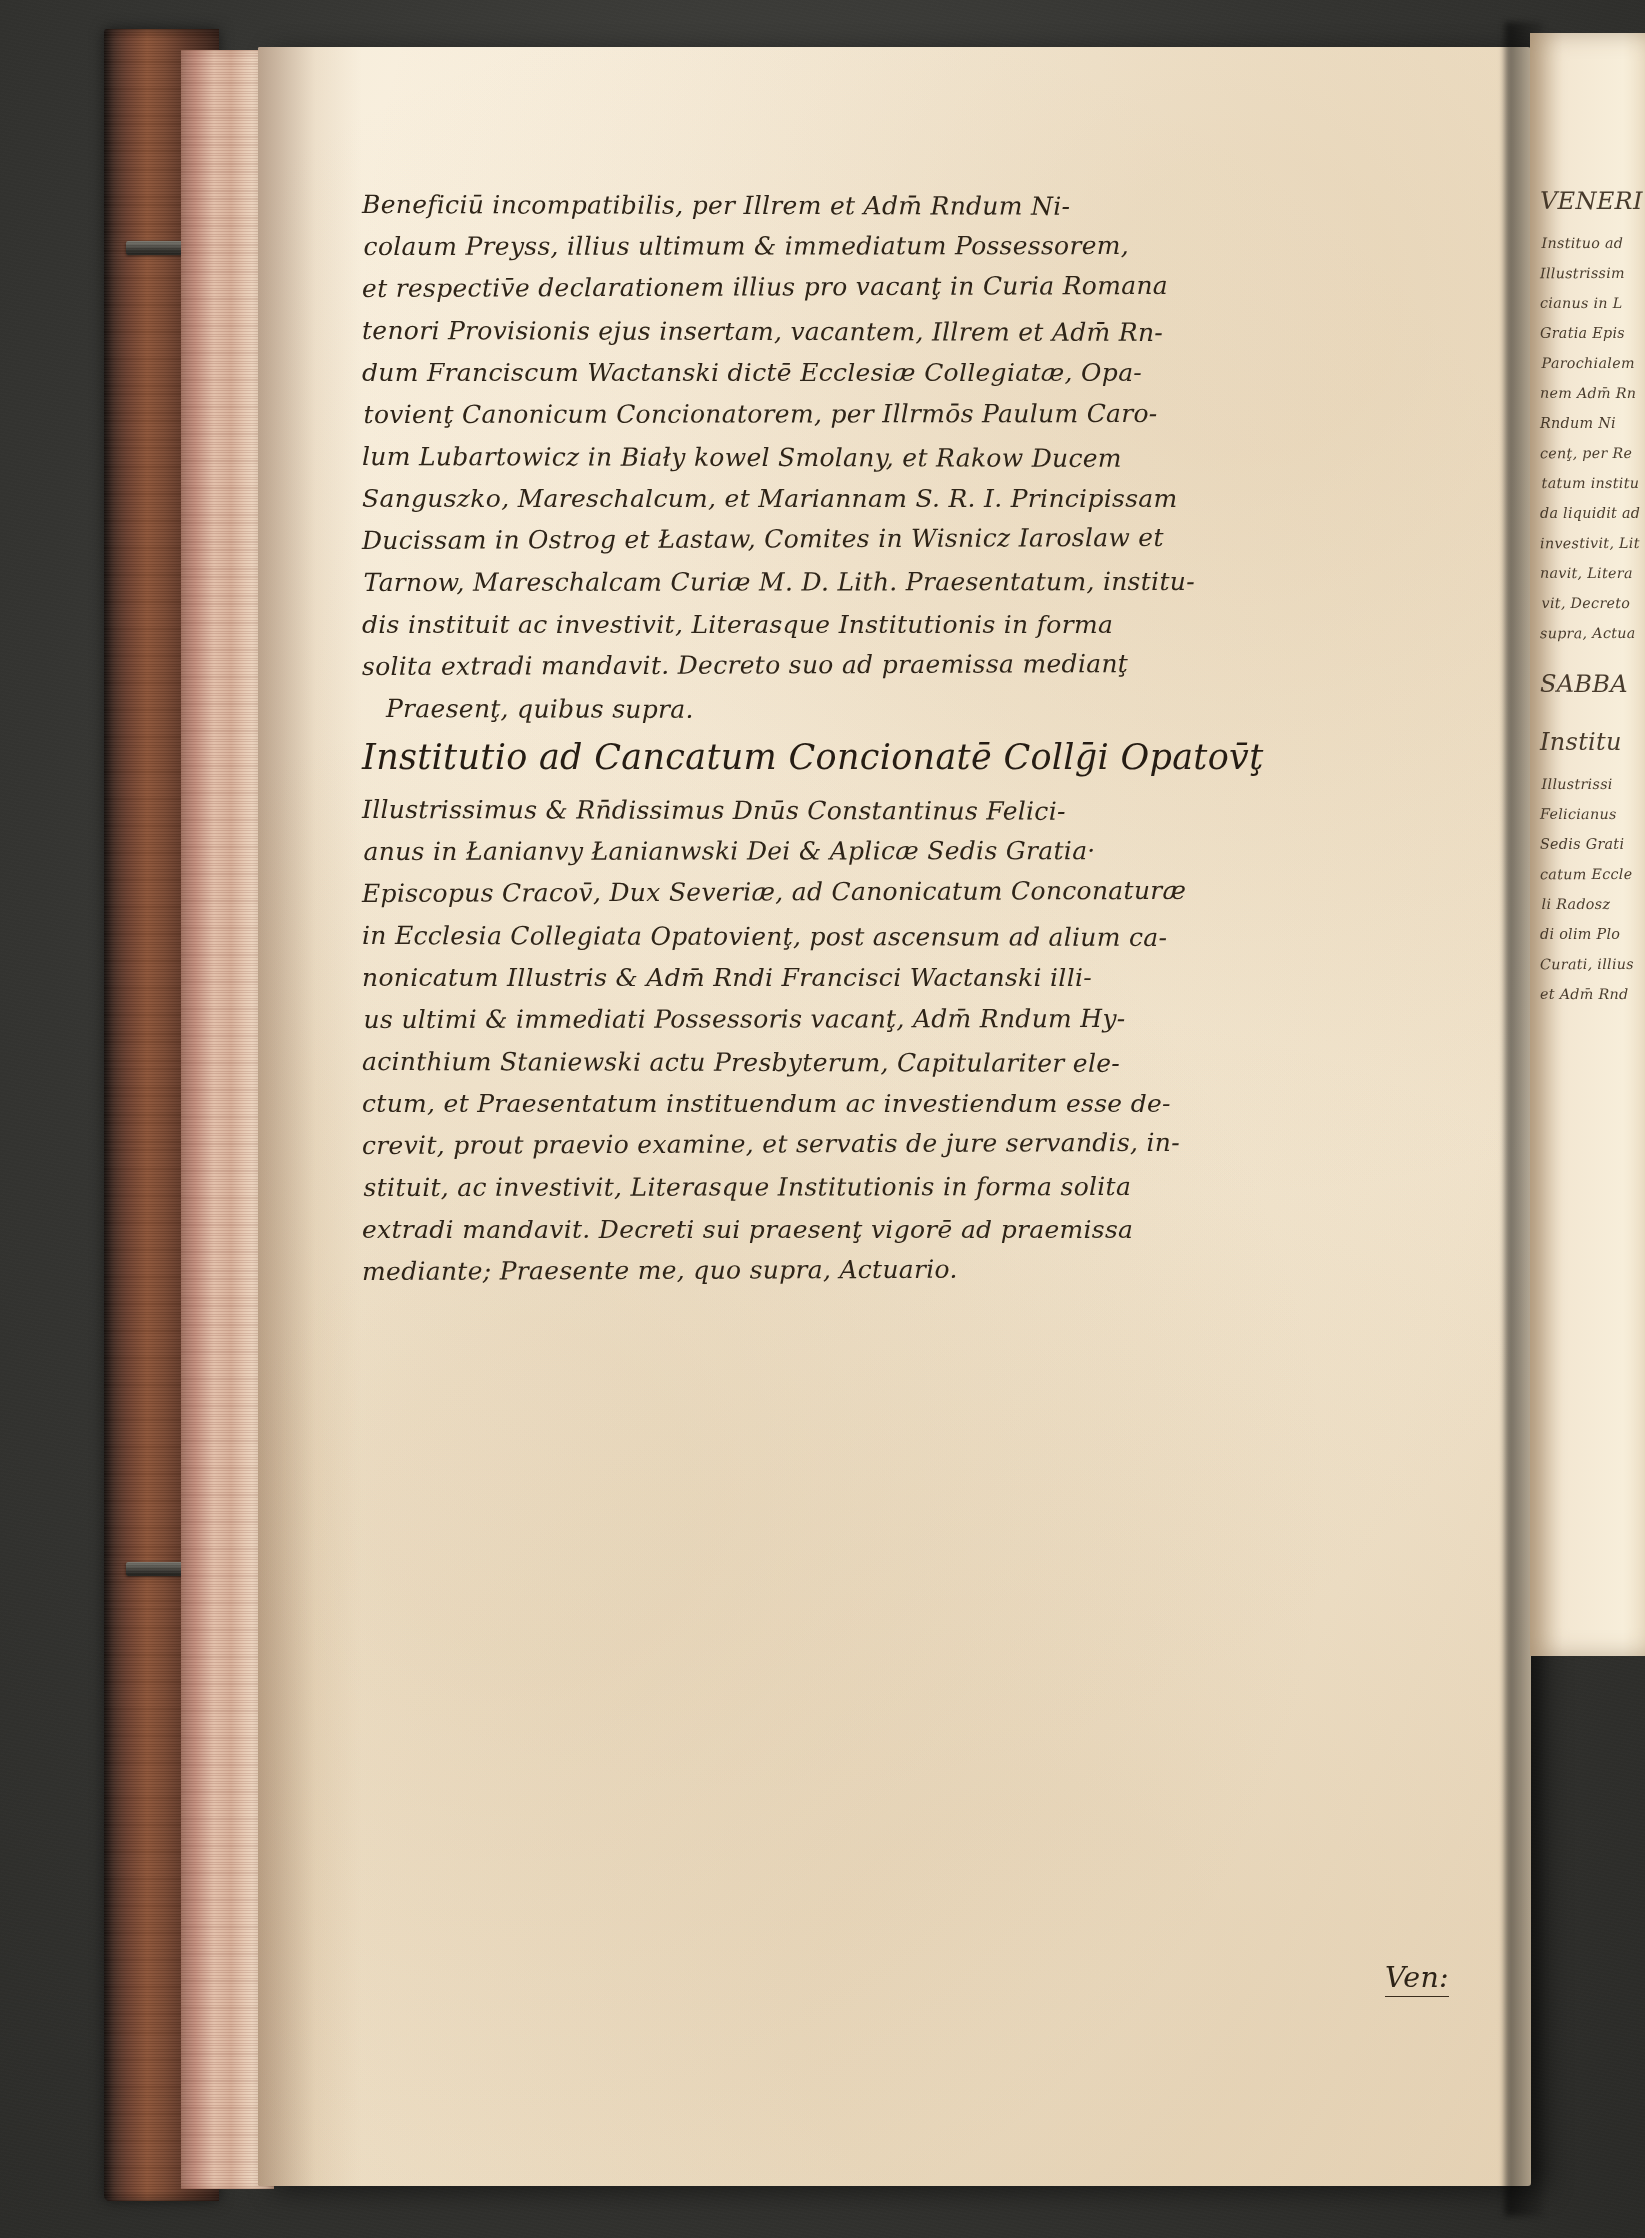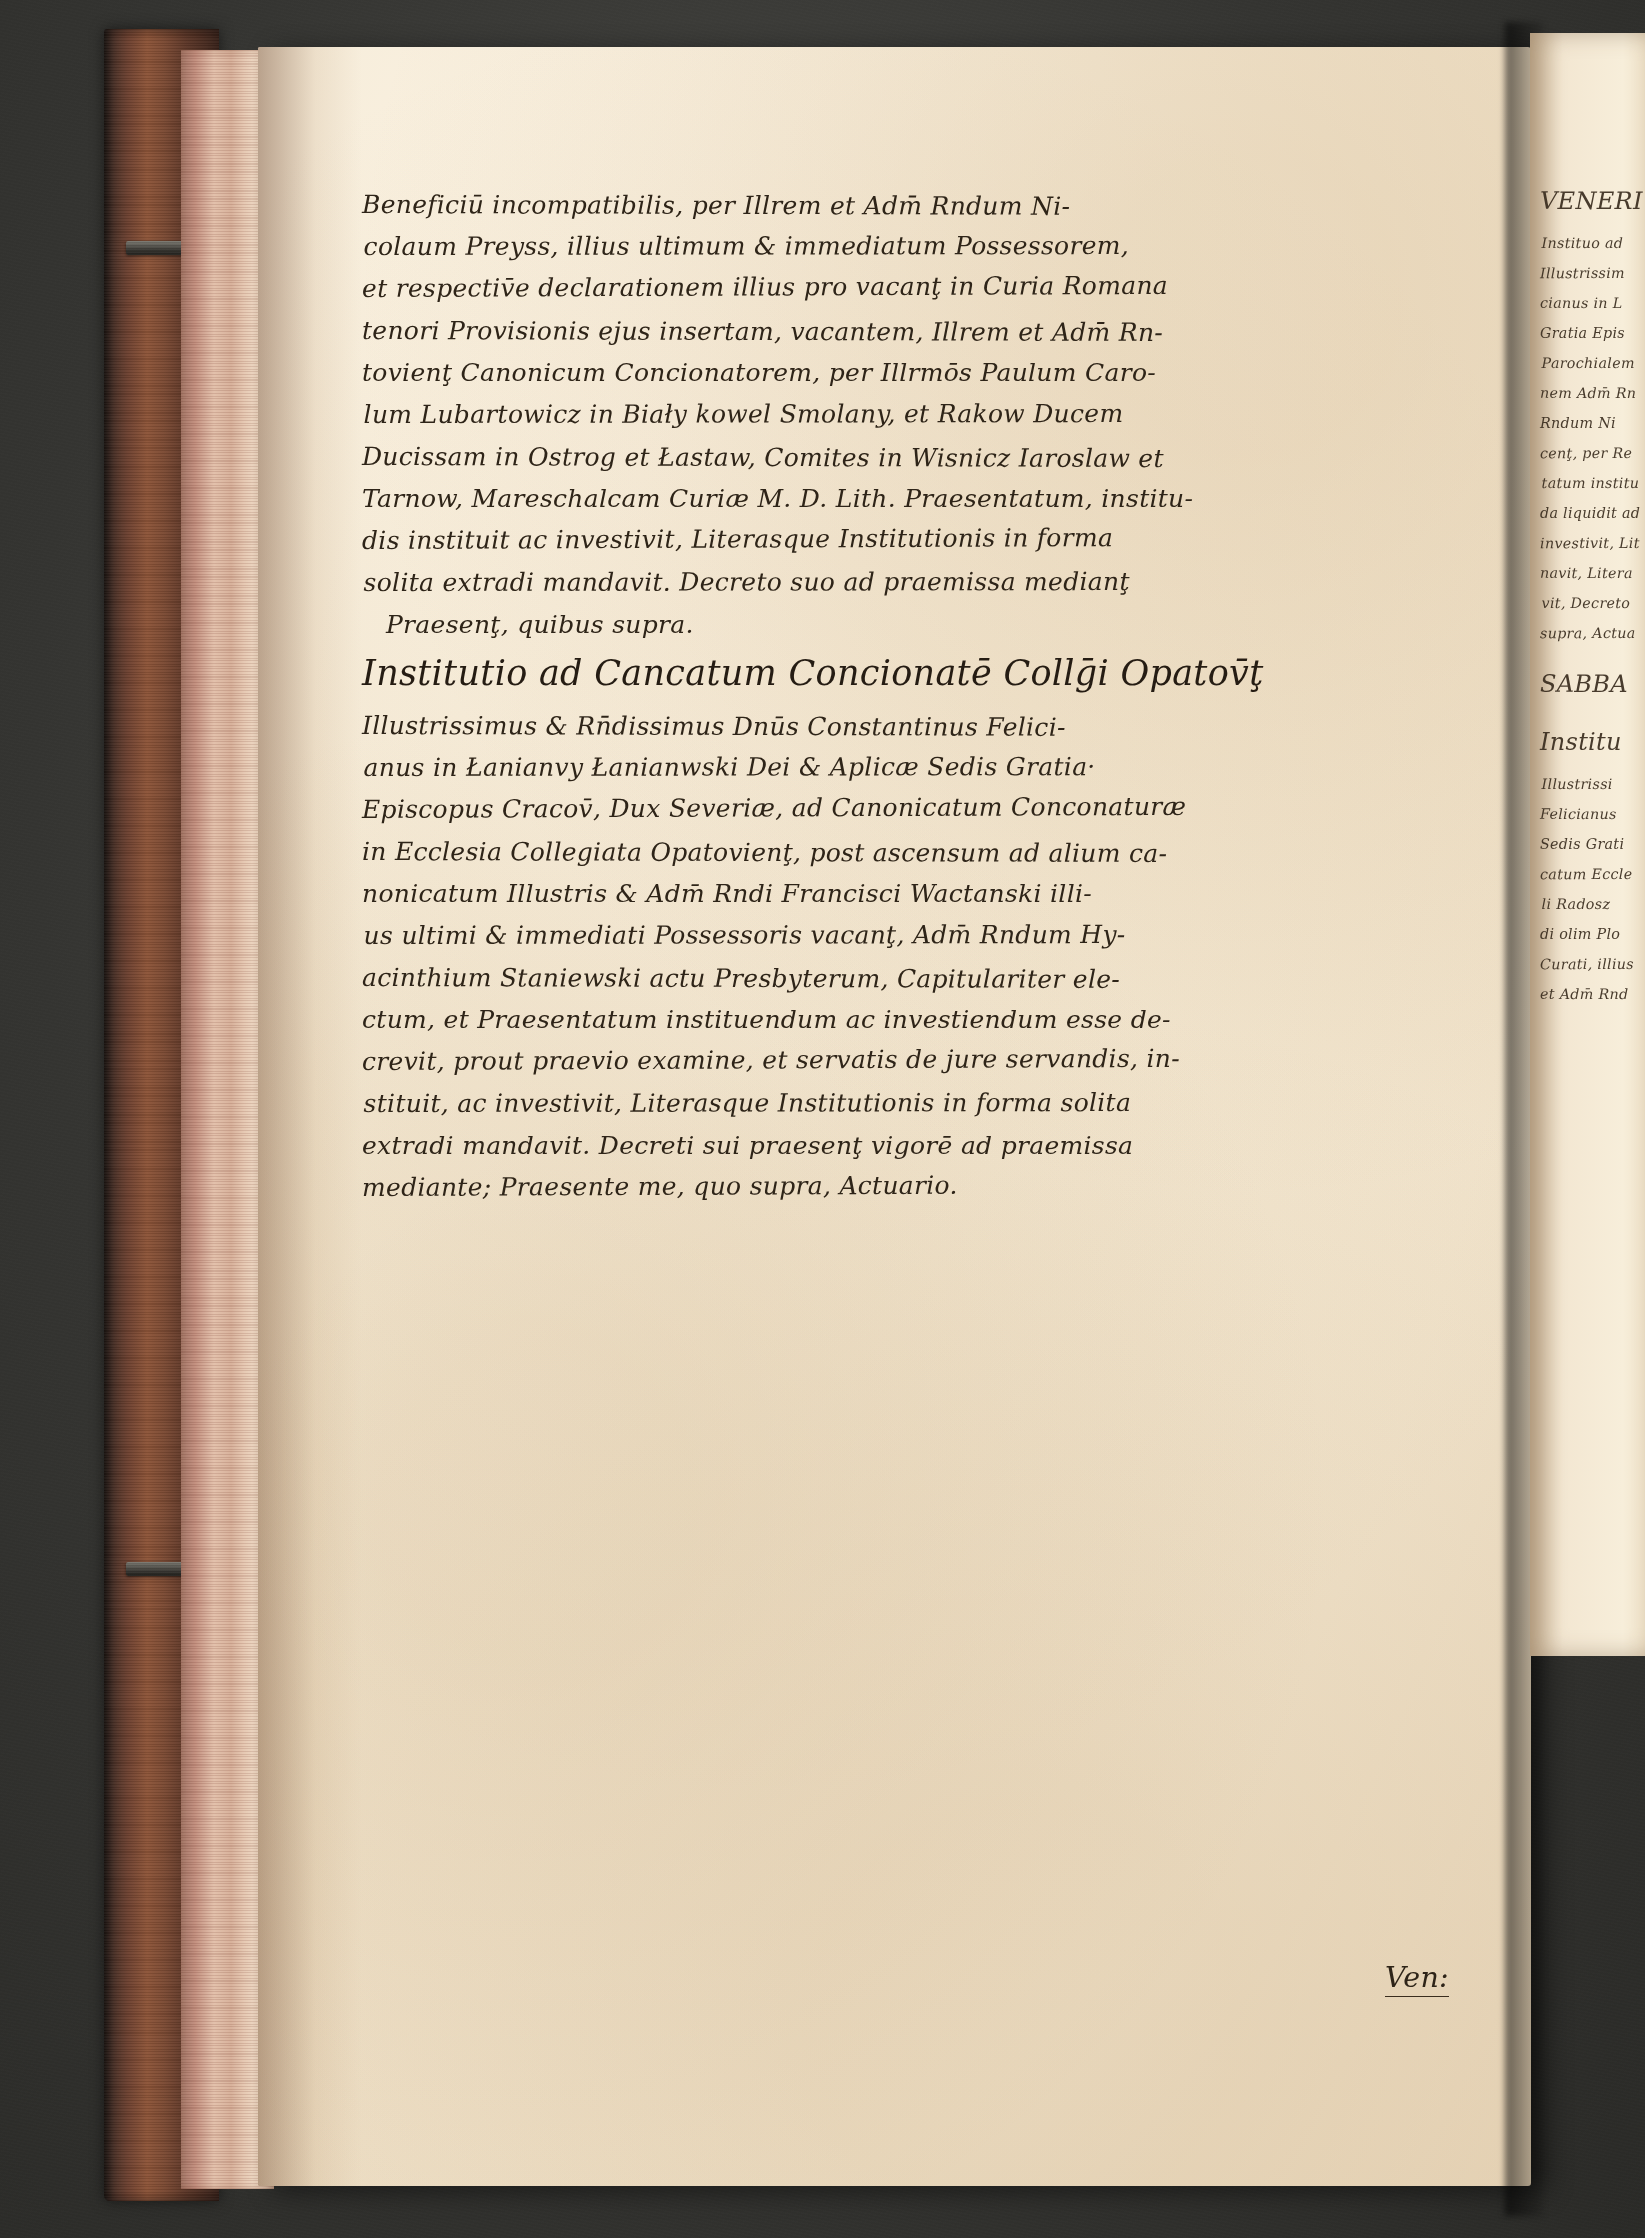--- a/index.html
+++ b/index.html
@@ -241,22 +241,24 @@
 <div class="edges"></div>
 
 <div class="page">
   <div class="page-inner">
 
     <div class="ms para">
       <span class="ln">Beneficiū incompatibilis, per Illrem et Adm̄ Rndum Ni-</span>
       <span class="ln">colaum Preyss, illius ultimum &amp; immediatum Possessorem,</span>
       <span class="ln">et respectiv̄e declarationem illius pro vacanţ in Curia Romana</span>
       <span class="ln">tenori Provisionis ejus insertam, vacantem, Illrem et Adm̄ Rn-</span>
+      <span class="ln">dum Franciscum Wactanski dictē Ecclesiæ Collegiatæ, Opa-</span>
       <span class="ln">tovienţ Canonicum Concionatorem, per Illrmōs Paulum Caro-</span>
       <span class="ln">lum Lubartowicz in Biały kowel Smolany, et Rakow Ducem</span>
+      <span class="ln">Sanguszko, Mareschalcum, et Mariannam S. R. I. Principissam</span>
       <span class="ln">Ducissam in Ostrog et Łastaw, Comites in Wisnicz Iaroslaw et</span>
       <span class="ln">Tarnow, Mareschalcam Curiæ M. D. Lith. Praesentatum, institu-</span>
       <span class="ln">dis instituit ac investivit, Literasque Institutionis in forma</span>
       <span class="ln">solita extradi mandavit. Decreto suo ad praemissa medianţ</span>
       <span class="ln indent-1">Praesenţ, quibus supra.</span>
     </div>
 
 
     <div class="heading-sub ms">Institutio ad Cancatum Concionatē Collḡi Opatov̄ţ</div>
 

